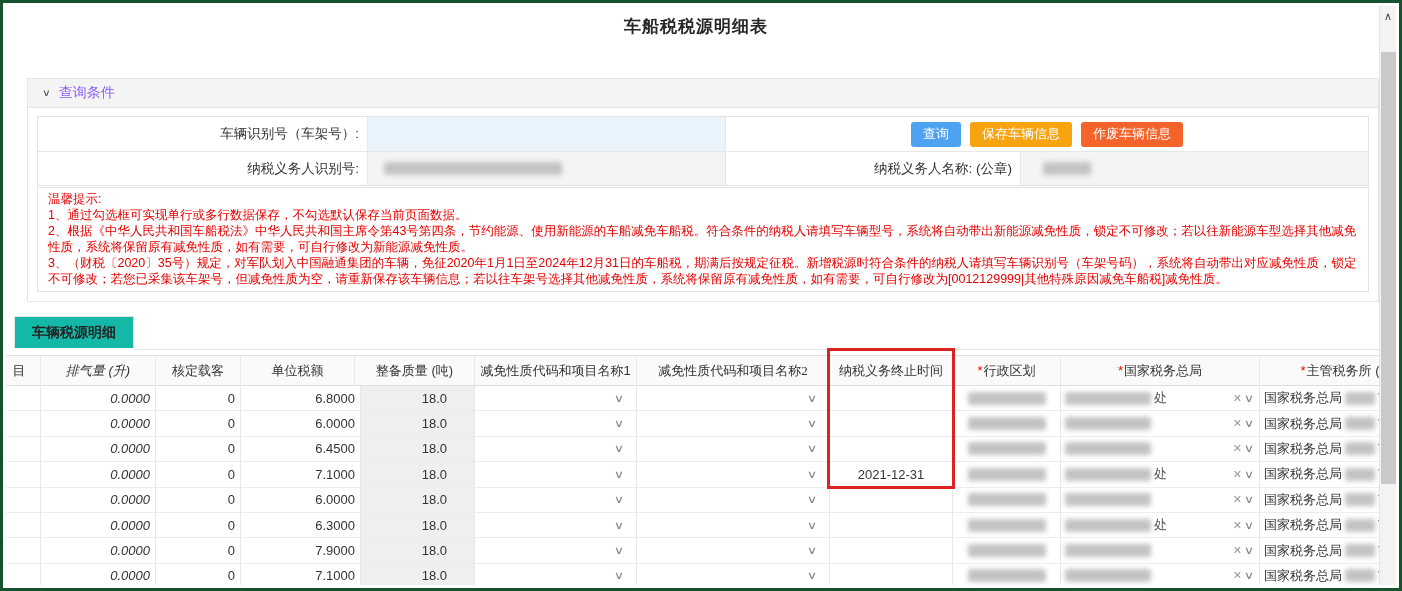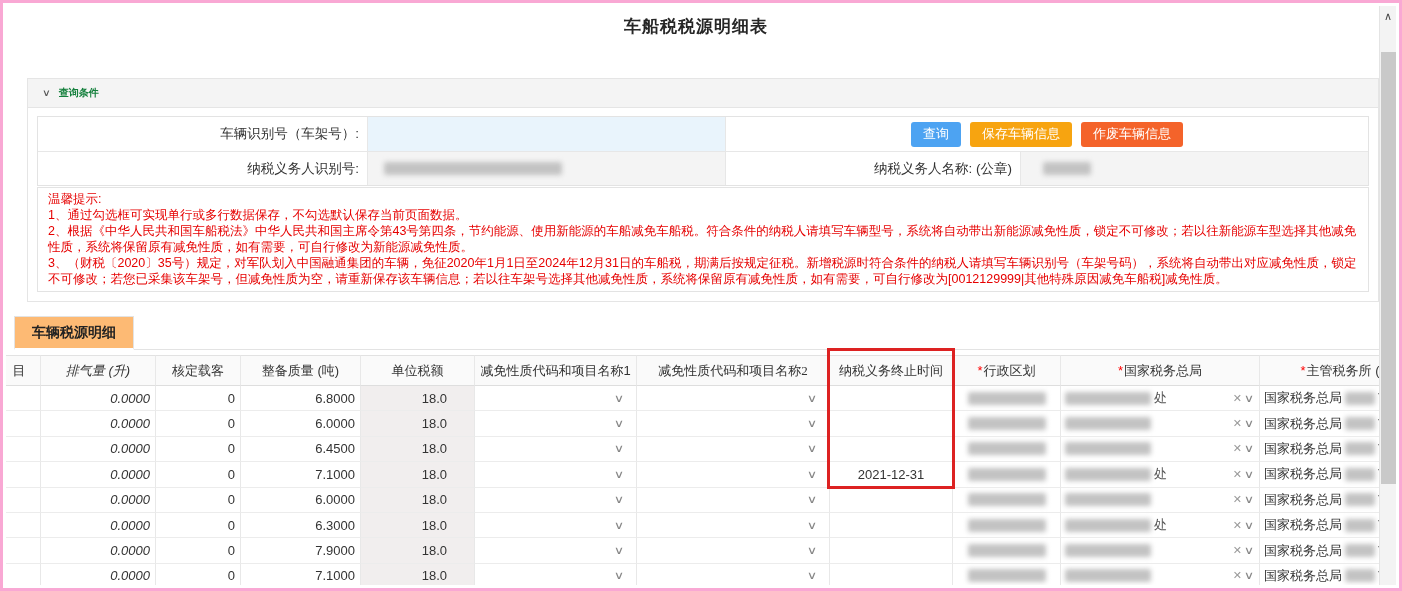--- a/index.html
+++ b/index.html
@@ -1,34 +1,34 @@
 <!DOCTYPE html>
 <html><head>
 <meta charset="utf-8">
 <style>
   * { box-sizing: border-box; margin: 0; padding: 0; }
   body {
     width: 1402px; height: 591px; position: relative;
     font-family: "Liberation Sans", "DejaVu Sans", sans-serif;
     background: #fff; overflow: hidden;
   }
-  .frame { position: absolute; inset: 0; border: 3px solid #f9a8d4; background: #fff; }
+  .frame { position: absolute; inset: 0; border: 3px solid #14532d; background: #fff; }
   .content { position: absolute; inset: 3px; background: #fff; overflow: hidden; }
 
   
   .page-title { position: absolute; top: 9px; left: 0; width: 1380px; text-align: center;
     font-size: 17px; font-weight: 700; color: #262626; letter-spacing: 1px; }
 
   
   .panel { position: absolute; left: 21px; top: 72px; width: 1352px; height: 224px;
     border: 1px solid #e5e5e5; background: #fff; overflow: hidden; }
   .panel-hd { height: 29px; background: #f4f4f4; border-bottom: 1px solid #e5e5e5;
     display: flex; align-items: center; padding-left: 14px; cursor: pointer; }
   .panel-hd .caret { font-size: 12px; color: #555; margin-right: 8px; transform: scaleY(.8); }
-  .panel-hd .hd-label { font-size: 10px; font-weight: 700; color: #15803d; }
+  .panel-hd .hd-label { font-size: 14px; font-weight: 400; color: #8b5cf6; }
   .panel-bd { padding: 8px 9px 0 9px; }
 
   .formgrid { border: 1px solid #e3e3e3; }
   .frow { display: flex; height: 34px; }
   .frow + .frow { border-top: 1px solid #e7e7e7; }
   .fcell { display: flex; align-items: center; height: 100%; border-right: 1px solid #e7e7e7; }
   .fcell:last-child { border-right: none; }
   .flabel { flex: 0 0 330px; justify-content: flex-end; padding-right: 8px;
     font-size: 13.5px; color: #333; background: #fff; }
   .flabel2 { flex: 0 0 295px; }
@@ -49,21 +49,21 @@
   .btn-save { background: #f7a410; }
   .btn-void { background: #f4632a; }
 
   .notice { border: 1px solid #e3e3e3; margin-top: 1px; padding: 3px 10px 4px 10px;
     color: #e60000; font-size: 12.5px; line-height: 16px; }
 
   
   .tabbar { position: absolute; left: 8px; top: 309px; width: 1370px; height: 35px;
     display: flex; align-items: flex-end; border-bottom: 1px solid #e3e3e3; }
   .tab { height: 34px; padding: 0 17px; display: flex; align-items: center;
-    font-size: 14px; color: #444; cursor: pointer; background: #fdba74; }
+    font-size: 14px; color: #444; cursor: pointer; background: #14b8a6; }
   .tab.active { border: 1px solid #e3e3e3; border-bottom: 2px solid #fff;
     margin-bottom: -1px; font-weight: 700; color: #222; }
 
   
   .table { position: absolute; left: 0; top: 349px; width: 1420px; font-size: 13px; color: #333; }
   .trow { display: flex; height: 25.4px; }
   .thead { height: 31px; }
   .td { display: flex; align-items: center; border-right: 1px solid #e8e8e8;
     border-bottom: 1px solid #ececec; height: 100%; overflow: hidden; background: #fff; }
   .thead .td { background: #fafafa; justify-content: center; border-top: 1px solid #e2e2e2;
@@ -149,22 +149,22 @@
     <div class="tab active">车辆税源明细</div>
   </div>
 
   <div class="table">
     <div class="trow thead">
       <div class="td c0">
             <span class="clip">目</span>
           </div>
       <div class="td c1">排气量 (升)</div>
       <div class="td c2">核定载客</div>
+      <div class="td c4">单位税额</div>
       <div class="td c3">整备质量 (吨)</div>
-      <div class="td c4">单位税额</div>
       <div class="td c5">减免性质代码和项目名称1</div>
       <div class="td c6">减免性质代码和项目名称2</div>
       <div class="td c7">纳税义务终止时间</div>
       <div class="td c8">
             <span class="req">*</span>
             <span>行政区划</span>
           </div>
       <div class="td c9">
             <span class="req">*</span>
             <span>国家税务总局</span>

